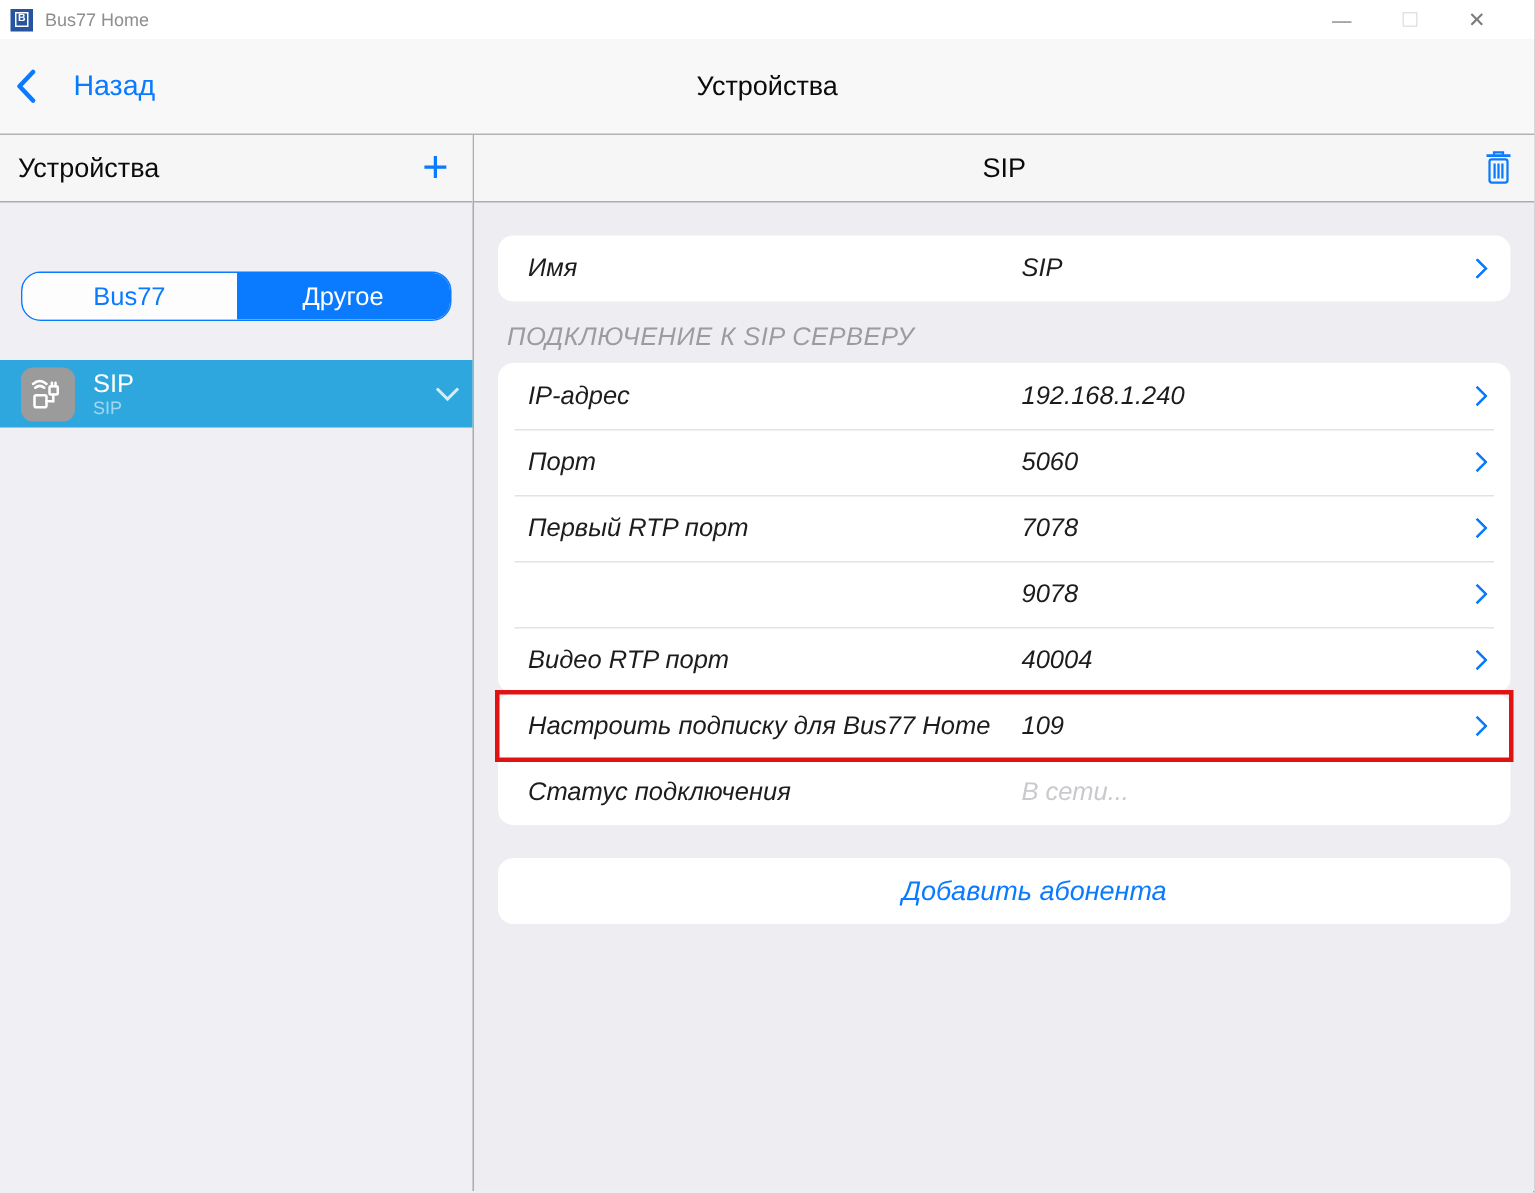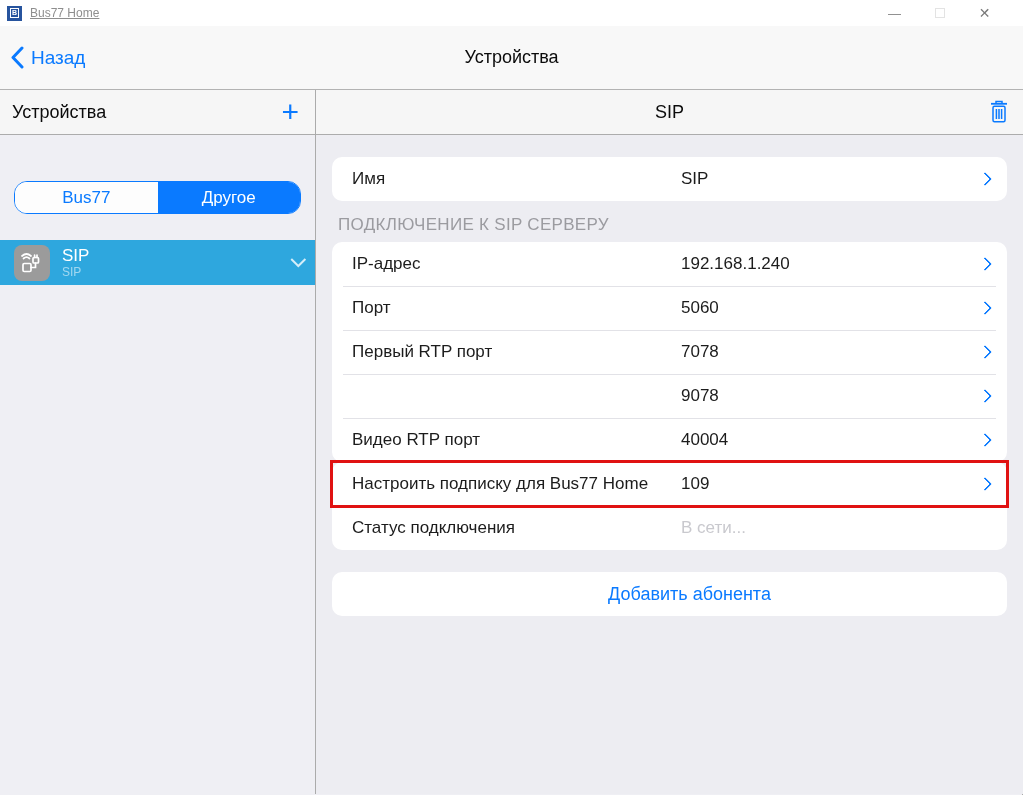--- a/index.html
+++ b/index.html
@@ -9,30 +9,30 @@
     background:#EFEFF4;
     overflow:hidden;
     box-shadow: inset -1px 0 0 #A9A9A9;
     position:relative;
   }
 
   
   .titlebar { height:26px; background:#FFFFFF; display:flex; align-items:center; padding-left:7px; }
   .app-icon { width:15px; height:15px; background:#27549E; display:flex; align-items:center; justify-content:center; flex:0 0 auto; }
   .app-icon .inner { border:1px solid #fff; width:9px; height:10px; color:#fff; font-size:7px; line-height:8px; text-align:center; font-weight:bold; }
-  .app-title { color:#8E8E8E; font-size:12px; margin-left:8px;text-decoration:underline; }
+  .app-title { color:#8E8E8E; font-size:12px; margin-left:8px; }
   .win-controls { margin-left:auto; display:flex; align-items:center; padding-right:16px; }
   .win-btn { width:45px; text-align:center; color:#838383; font-size:13px; cursor:default; }
   .win-min { letter-spacing:0; }
   .win-max-box { display:inline-block; width:10px; height:10px; border:1px solid #E3E3E3; }
   .win-close { color:#7A7A7A; font-size:14px; }
 
   
   .navbar { height:64px; background:#F8F8F8; border-bottom:1px solid #B3B3B3; position:relative; display:flex; align-items:center; }
-  .back-btn { display:flex; align-items:center; margin-left:10px; color:#0A7AFF; font-size:19px; gap:7px; z-index:2; }
+  .back-btn { display:flex; align-items:center; margin-left:10px; color:#0A7AFF; font-size:19px; gap:25px; z-index:2; }
   .nav-title { position:absolute; left:0; right:0; text-align:center; font-size:18px; color:#0B0B0B; }
 
   
   .main { display:flex; height:704px; }
   .left-panel { width:316px; flex:0 0 316px; border-right:1px solid #ABABAB; background:#EFEFF4; }
   .right-panel { flex:1; background:#EDEDF2; }
 
   .panel-header { height:45px; background:#F6F6F6; border-bottom:1px solid #ACACAC; display:flex; align-items:center; position:relative; }
   .left-panel .panel-header { padding:0 12px; }
   .left-header-title { font-size:18px; color:#0B0B0B; }
@@ -47,21 +47,21 @@
   .segment.seg-selected { background:#0A7AFF; color:#FFFFFF; }
 
   .device-item { margin-top:26px; height:45px; background:#2EA7DE; display:flex; align-items:center; padding:0 14px; }
   .device-icon { width:36px; height:36px; background:#9B9B9B; border-radius:8px; display:flex; align-items:center; justify-content:center; flex:0 0 auto; }
   .device-text { margin-left:12px; display:flex; flex-direction:column; }
   .device-title { color:#FFFFFF; font-size:17px; line-height:19px; }
   .device-subtitle { color:rgba(255,255,255,0.55); font-size:12px; line-height:14px; }
   .chevron-down { margin-left:auto; width:11px; height:11px; border-right:2px solid rgba(255,255,255,0.8); border-bottom:2px solid rgba(255,255,255,0.8); transform:rotate(45deg) translateY(-4px); }
 
   
-  .detail-body { padding:22px 16px 0 16px; }
+  .detail-body { padding:22px 16px 0 16px;font-style:italic; }
   .card { background:#FFFFFF; border-radius:10px; }
   .row { height:44px; display:flex; align-items:center; position:relative; padding:0 40px 0 20px; }
   .row-label { font-size:17px; color:#1C1C1C; white-space:nowrap; }
   .row-value { position:absolute; left:349px; font-size:17px; color:#1C1C1C; white-space:nowrap; }
   .row-value.muted { color:#C9C9CE; }
   .chevron-right { position:absolute; right:17px; top:50%; width:10px; height:10px; border-top:2px solid #0A7AFF; border-right:2px solid #0A7AFF; transform:translateY(-50%) rotate(45deg); border-radius:1px; }
   .group .row:not(:first-child)::before { content:""; position:absolute; top:0; left:11px; right:11px; height:1px; background:#E2E2E7; }
   .section-label { margin:14px 0 7px 6px; font-size:17px; color:#9B9BA0; letter-spacing:0.3px; }
   .row.highlighted { outline:3px solid #E01212; outline-offset:-1px; z-index:2; }
   .add-button { margin-top:22px; height:44px; background:#FFFFFF; border-radius:10px; display:flex; align-items:center; justify-content:center; color:#0A7AFF; font-size:18px;padding-left:40px; }

